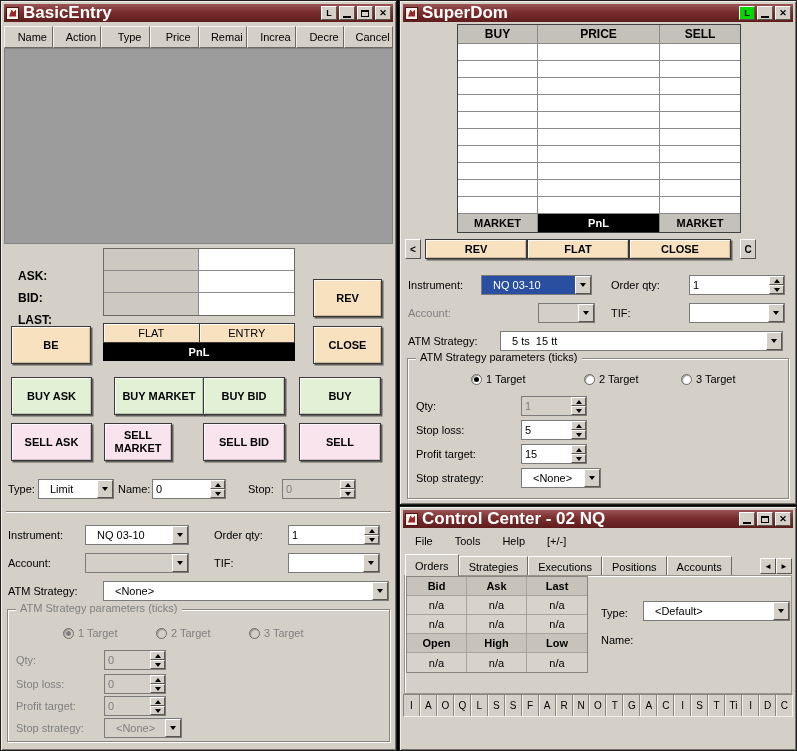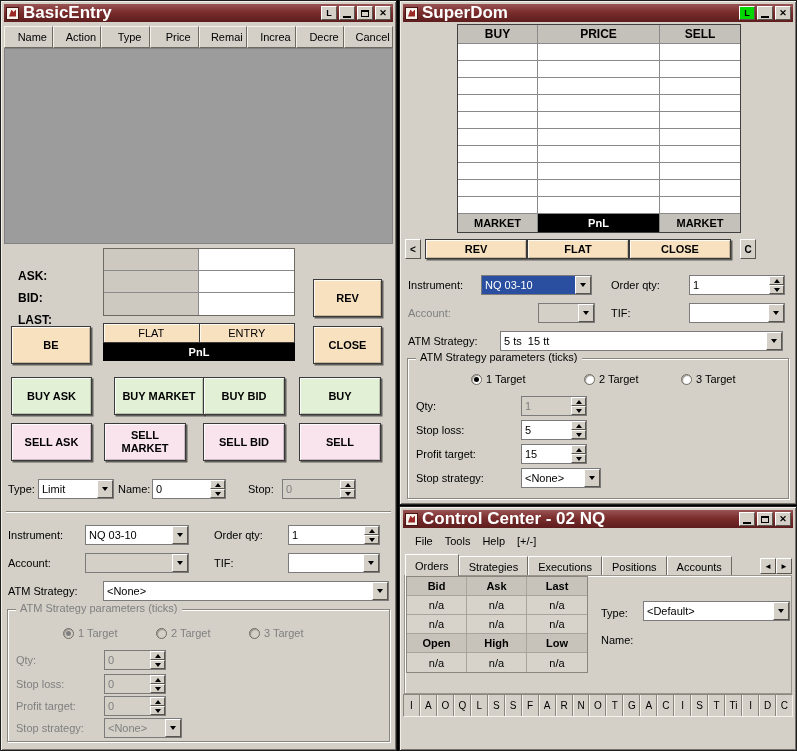--- a/index.html
+++ b/index.html
@@ -51,21 +51,21 @@
   .btn-sm{position:absolute;display:flex;align-items:center;justify-content:center;background:var(--c-window);
     border:1px solid;border-color:#fff #5a564e #5a564e #fff;font-size:10px;font-weight:bold;}
 
   .flat-entry{position:absolute;display:flex;border:1px solid #3a3a3a;}
   .fe-cell{flex:1;background:var(--c-tan);display:flex;align-items:center;justify-content:center;height:100%;
     border-right:1px solid #3a3a3a;box-shadow:inset 1px 1px 0 rgba(255,255,255,.8);}
   .fe-cell:last-child{border-right:none;}
   .pnl-bar{position:absolute;background:#000;color:#fff;font-weight:bold;display:flex;align-items:center;justify-content:center;border:1px solid #000;}
 
   .combo{position:absolute;height:20px;background:#fff;border:1px solid #7b7b7b;display:flex;align-items:stretch;overflow:hidden;}
-  .combo .val{flex:1;display:flex;align-items:center;padding:0 3px;white-space:pre;overflow:hidden;}
+  .combo .val{flex:1;display:flex;align-items:center;padding:0 11px;white-space:pre;overflow:hidden;}
   .combo .val.hl{background:var(--c-selection);color:#fff;}
   .combo .drop{width:16px;background:var(--c-window);border:1px solid;border-color:#fff #5a564e #5a564e #fff;
     display:flex;align-items:center;justify-content:center;flex:0 0 auto;}
   .combo.disabled{background:var(--c-window);}
   .combo.disabled .val{color:#7f7f7f;}
   .arr-down{width:0;height:0;border-left:3px solid transparent;border-right:3px solid transparent;border-top:4px solid #000;}
   .arr-up{width:0;height:0;border-left:3px solid transparent;border-right:3px solid transparent;border-bottom:4px solid #000;}
 
   .spinner{position:absolute;height:20px;background:#fff;border:1px solid #7b7b7b;display:flex;align-items:stretch;overflow:hidden;}
   .spinner .val{flex:1;display:flex;align-items:center;padding:0 3px;white-space:pre;overflow:hidden;}
@@ -94,21 +94,21 @@
   .dom-row.dom-foot{height:18px;}
   .dom-cell{border-right:1px solid #8a8a8a;border-bottom:1px solid #8a8a8a;display:flex;align-items:center;justify-content:center;background:#fff;}
   .dom-cell:last-child{border-right:none;}
   .dom-row:last-child .dom-cell{border-bottom:none;}
   .dom-c1{width:80px;}.dom-c2{width:122px;}.dom-c3{width:80px;}
   .dom-hcell{background:#c4c1ba;font-weight:bold;font-size:12px;}
   .dom-market{background:#c4c1ba;font-weight:bold;}
   .dom-pnl{background:#000;color:#fff;font-weight:bold;}
 
   
-  .menu-bar{position:absolute;left:0;top:2px;width:100%;height:22px;display:flex;align-items:center;gap:12px;padding-left:12px;}
+  .menu-bar{position:absolute;left:0;top:2px;width:100%;height:22px;display:flex;align-items:center;gap:22px;padding-left:12px;}
   .menu-item{white-space:nowrap;}
   .tabstrip{position:absolute;left:2px;top:26px;height:22px;display:flex;align-items:flex-end;}
   .tab{height:20px;padding:0 9px;background:var(--c-window);border:1px solid;border-color:#fff #6e6a62 #6e6a62 #fff;border-bottom:none;
     display:flex;align-items:center;white-space:nowrap;}
   .tab.active{height:22px;position:relative;z-index:2;}
   .tab-arrow{position:absolute;width:16px;height:16px;background:var(--c-window);border:1px solid;border-color:#fff #5a564e #5a564e #fff;
     display:flex;align-items:center;justify-content:center;font-size:8px;}
   .tab-panel{position:absolute;border:1px solid #9a968e;box-shadow:inset 1px 1px 0 #fff;background:var(--c-window);}
   .cc-table{position:absolute;border:1px solid #8a867e;}
   .cc-row{display:flex;height:19px;}
@@ -182,21 +182,21 @@
 
     <div class="btn3d btn-tan" style="left:7px;top:304px;width:80px;height:38px;">BE</div>
     <div class="btn3d btn-tan" style="left:309px;top:304px;width:69px;height:38px;">CLOSE</div>
 
     <div class="btn3d btn-buy" style="left:7px;top:355px;width:81px;height:38px;">BUY ASK</div>
     <div class="btn3d btn-buy" style="left:110px;top:355px;width:90px;height:38px;">BUY MARKET</div>
     <div class="btn3d btn-buy" style="left:199px;top:355px;width:82px;height:38px;">BUY BID</div>
     <div class="btn3d btn-buy" style="left:295px;top:355px;width:82px;height:38px;">BUY</div>
 
     <div class="btn3d btn-sell" style="left:7px;top:401px;width:81px;height:38px;">SELL ASK</div>
-    <div class="btn3d btn-sell" style="left:100px;top:401px;width:82px;height:38px;">SELL MARKET</div>
+    <div class="btn3d btn-sell" style="left:100px;top:401px;width:68px;height:38px;">SELL MARKET</div>
     <div class="btn3d btn-sell" style="left:199px;top:401px;width:82px;height:38px;">SELL BID</div>
     <div class="btn3d btn-sell" style="left:295px;top:401px;width:82px;height:38px;">SELL</div>
 
     <div class="label" style="left:4px;top:457px;">Type:</div>
     <div style="left:34px;top:457px;width:76px;" class="combo">
         <span class="val">Limit</span>
         <span class="drop">
           <span class="arr-down"></span>
         </span>
       </div>

